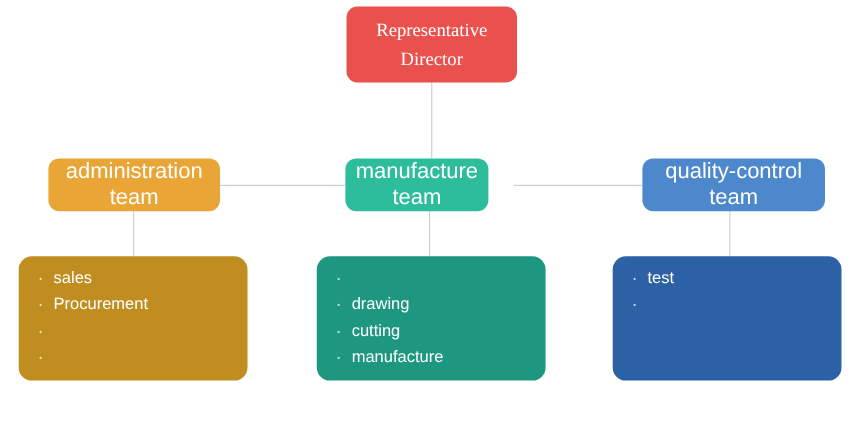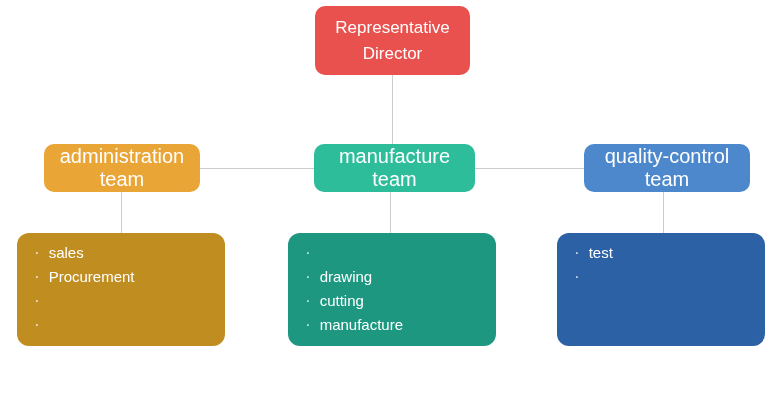--- a/index.html
+++ b/index.html
@@ -33,21 +33,21 @@
   }
   
   .team-header {
     top: 144px; height: 48px;
     display: flex; align-items: center; justify-content: center;
     text-align: center;
     font-size: 20px;
     padding: 2px 8px;
   }
   .team-header.t0 { left: 44px;  width: 156px; }
-  .team-header.t1 { left: 314px; width: 161px; }
+  .team-header.t1 { left: 314px; width: 130px; }
   .team-header.t2 { left: 584px; width: 166px; }
   
   .team-body {
     top: 233px; height: 113px;
     border-radius: 12px;
     font-size: 15px;
   }
   .team-body.t0 { left: 17px;  width: 208px; }
   .team-body.t1 { left: 288px; width: 208px; }
   .team-body.t2 { left: 557px; width: 208px; }
@@ -85,21 +85,21 @@
 
 <div class="canvas" style="background-color: rgb(255, 255, 255);">
 
   <div class="connector conn-root-v" style="background-color: rgb(204, 204, 204);"></div>
   <div class="connector conn-h-left" style="background-color: rgb(204, 204, 204);"></div>
   <div class="connector conn-h-right" style="background-color: rgb(204, 204, 204);"></div>
   <div class="connector conn-v-t0" style="background-color: rgb(204, 204, 204);"></div>
   <div class="connector conn-v-t1" style="background-color: rgb(204, 204, 204);"></div>
   <div class="connector conn-v-t2" style="background-color: rgb(204, 204, 204);"></div>
 
-  <div class="box root-box" style="background-color: rgb(232, 81, 77);">Representative Director</div>
+  <div class="box root-box" style="background-color: rgb(232, 81, 77); font-family: Liberation Serif, serif;">Representative Director</div>
 
   <div class="box team-header t0" style="background-color: rgb(233, 166, 55);">administration team</div>
 
   <div class="box team-header t1" style="background-color: rgb(46, 189, 155);">manufacture team</div>
 
   <div class="box team-header t2" style="background-color: rgb(76, 136, 203);">quality-control team</div>
 
   <div class="box team-body t0" style="background-color: rgb(192, 142, 32);">
     <ul class="member-list">
         <li>

